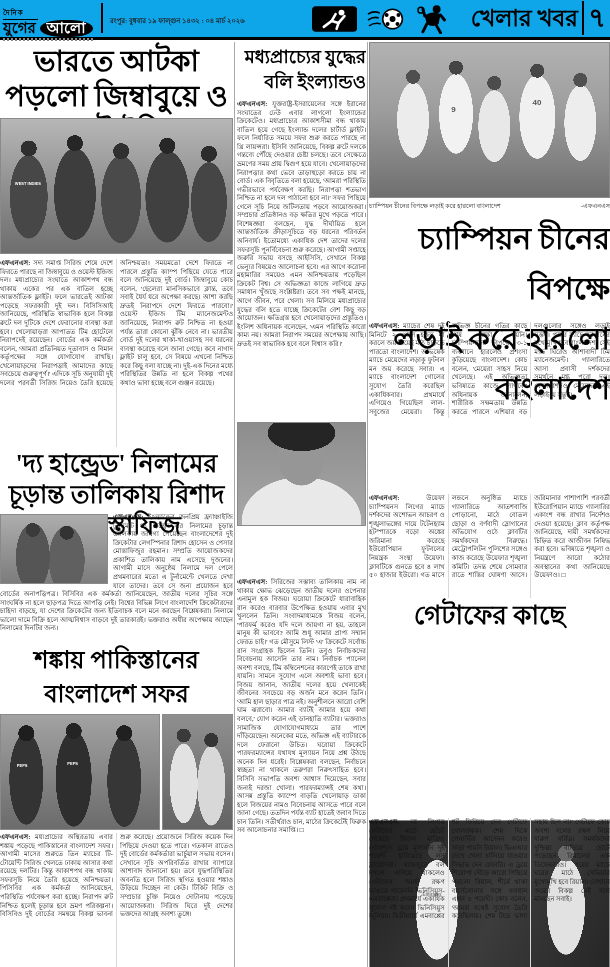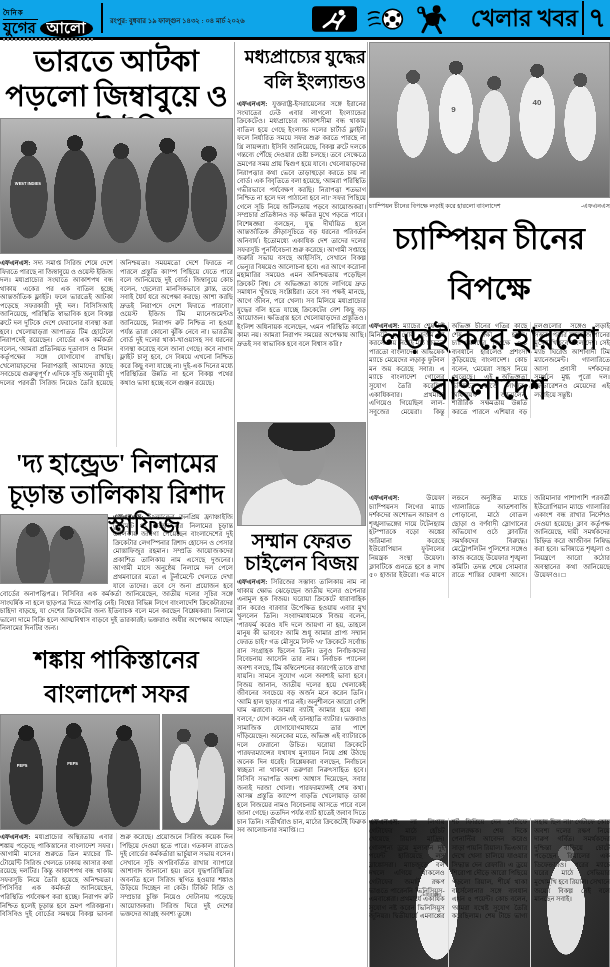--- a/index.html
+++ b/index.html
@@ -20,21 +20,21 @@
   
   .vsep{position:absolute;top:42px;bottom:0;width:1px;background:#a9a9a9;}
   .colgroup{position:absolute;top:42px;height:925px;overflow:hidden;}
   #col-left{left:0;width:233px;}
   #col-mid{left:237px;width:129px;}
   #col-right{left:369px;width:241px;}
   .abs{position:absolute;left:0;width:100%;}
   
   .hl{font-weight:bold;text-align:center;color:#000;}
   .hl-xl{font-size:29px;line-height:35px;}
-  .hl-china{font-size:30px;line-height:50px;}
+  .hl-china{font-size:30px;line-height:50px;text-align:right;}
   .hl-l{font-size:25px;line-height:31px;}
   .hl-uefa{font-size:27px;line-height:35px;}
   .hl-pak{font-size:24px;line-height:34px;}
   .hl-real{font-size:26px;line-height:31px;}
   .hl-m{font-size:18px;line-height:25px;}
   .hl-bijoy{font-size:20px;line-height:22px;}
   
   .body-text{font-size:6.6px;line-height:1.3;text-align:justify;overflow:hidden;color:#111;}
   .cols-2{column-count:2;column-gap:7px;column-rule:1px solid #d8d8d8;}
   .cols-3{column-count:3;column-gap:7px;column-rule:1px solid #d8d8d8;}
@@ -174,24 +174,20 @@
       <span class="lead">এফএনএস:</span>
       <span>যুক্তরাষ্ট্র-ইসরায়েলের সঙ্গে ইরানের সংঘাতের ঢেউ এবার লাগলো ইংল্যান্ডের ক্রিকেটেও। মধ্যপ্রাচ্যের আকাশসীমা বন্ধ থাকায় বাতিল হয়ে গেছে ইংল্যান্ড দলের চার্টার্ড ফ্লাইট। ফলে নির্ধারিত সময়ে সফর শুরু করতে পারছে না থ্রি লায়ন্সরা। ইসিবি জানিয়েছে, বিকল্প রুটে দলকে গন্তব্যে পৌঁছে দেওয়ার চেষ্টা চলছে। তবে সেক্ষেত্রে ভ্রমণের সময় প্রায় দ্বিগুণ হয়ে যাবে। খেলোয়াড়দের নিরাপত্তার কথা ভেবে তাড়াহুড়ো করতে চায় না বোর্ড। এক বিবৃতিতে বলা হয়েছে, 'আমরা পরিস্থিতি গভীরভাবে পর্যবেক্ষণ করছি। নিরাপত্তা শতভাগ নিশ্চিত না হলে দল পাঠানো হবে না।' সফর পিছিয়ে গেলে সূচি নিয়ে জটিলতায় পড়বে আয়োজকরা। সম্প্রচার প্রতিষ্ঠানও বড় ক্ষতির মুখে পড়তে পারে। বিশেষজ্ঞরা বলছেন, যুদ্ধ দীর্ঘায়িত হলে আন্তর্জাতিক ক্রীড়াসূচিতে বড় ধরনের পরিবর্তন অনিবার্য। ইতোমধ্যে একাধিক দেশ তাদের দলের সফরসূচি পুনর্বিবেচনা শুরু করেছে। আগামী সপ্তাহে জরুরি সভায় বসছে আইসিসি, সেখানে বিকল্প ভেন্যুর বিষয়েও আলোচনা হবে। এর আগে করোনা মহামারির সময়েও এমন অনিশ্চয়তায় পড়েছিল ক্রিকেট বিশ্ব। সে অভিজ্ঞতা কাজে লাগিয়ে দ্রুত সমাধান খুঁজছে সংশ্লিষ্টরা। তবে সব পক্ষই মানছে, আগে জীবন, পরে খেলা। সব মিলিয়ে মধ্যপ্রাচ্যের যুদ্ধের বলি হতে যাচ্ছে ক্রিকেটের বেশ কিছু বড় আয়োজন। ক্ষতিগ্রস্ত হবে খেলোয়াড়দের প্রস্তুতিও। ইংলিশ অধিনায়ক বলেছেন, 'এমন পরিস্থিতি কারো কাম্য নয়। আমরা নিরাপদ সময়ের অপেক্ষায় আছি। দ্রুতই সব স্বাভাবিক হবে বলে বিশ্বাস করি।'</span>
     </div>
 
     <div class="abs photo" style="top:380px;height:104px;background:
         radial-gradient(ellipse 34px 18px at 50% 10%, #252525 99%, transparent),
         radial-gradient(ellipse 24px 30px at 50% 32%, #969696 99%, transparent),
         radial-gradient(ellipse 60px 44px at 50% 96%, #e9e9e9 99%, transparent),
         linear-gradient(180deg,#8d8d8d,#a8a8a8);"></div>
 
-    <div class="abs hl hl-bijoy" style="top:488px;">
-      <div>সম্মান ফেরত</div>
-      <div>চাইলেন বিজয়</div>
-    </div>
 
     <div class="abs body-text" style="top:536px;height:389px;">
       <span class="lead">এফএনএস:</span>
       <span>সিরিজের সম্ভাব্য তালিকায় নাম না থাকায় ক্ষোভ ঝেড়েছেন জাতীয় দলের ওপেনার এনামুল হক বিজয়। ঘরোয়া ক্রিকেটে ধারাবাহিক রান করেও বারবার উপেক্ষিত হওয়ায় এবার মুখ খুললেন তিনি। সংবাদমাধ্যমকে বিজয় বলেন, 'পারফর্ম করেও যদি দলে জায়গা না হয়, তাহলে মানুষ কী ভাববে? আমি শুধু আমার প্রাপ্য সম্মান ফেরত চাই।' গত মৌসুমে লিস্ট 'এ' ক্রিকেটে সর্বোচ্চ রান সংগ্রাহক ছিলেন তিনি। তবুও নির্বাচকদের বিবেচনায় আসেনি তার নাম। নির্বাচক প্যানেল অবশ্য বলছে, টিম কম্বিনেশনের কারণেই তাকে রাখা যায়নি। সামনে সুযোগ এলে অবশ্যই ভাবা হবে। বিজয় জানান, জাতীয় দলের হয়ে খেলাকেই জীবনের সবচেয়ে বড় অর্জন মনে করেন তিনি। 'আমি হাল ছাড়ার পাত্র নই। অনুশীলনে আরো বেশি ঘাম ঝরাবো। আমার ব্যাটই আমার হয়ে কথা বলবে,' যোগ করেন এই ডানহাতি ব্যাটার। ভক্তরাও সামাজিক যোগাযোগমাধ্যমে তার পাশে দাঁড়িয়েছেন। অনেকের মতে, অভিজ্ঞ এই ব্যাটারকে দলে ফেরানো উচিত। ঘরোয়া ক্রিকেটে পারফরম্যান্সের যথাযথ মূল্যায়ন নিয়ে প্রশ্ন উঠছে অনেক দিন ধরেই। বিশ্লেষকরা বলছেন, নির্বাচনে স্বচ্ছতা না থাকলে তরুণরা নিরুৎসাহিত হবে। বিসিবি সভাপতি অবশ্য আশ্বাস দিয়েছেন, সবার জন্যই দরজা খোলা। পারফরম্যান্সই শেষ কথা। আসন্ন প্রস্তুতি ক্যাম্পে বাড়তি খেলোয়াড় ডাকা হলে বিজয়ের নামও বিবেচনায় আসতে পারে বলে জানা গেছে। ততদিন পর্যন্ত ব্যাট হাতেই জবাব দিতে চান তিনি। সতীর্থরাও চান, মাঠের ক্রিকেটেই ফিরুক সব আলোচনার সমাপ্তি। □</span>
     </div>
   </div>
 
   <div id="col-right" class="colgroup">
     <div class="abs photo" style="top:0;height:156px;background:
         radial-gradient(circle 7px at 18% 22%, #4f4f4f 99%, transparent),
@@ -224,20 +220,21 @@
       <span>ম্যাচের শেষ দুই মিনিটে ২ গোল হজম না করলে জয় নিয়েই মাঠ ছাড়তে পারতো বাংলাদেশ। অভিষেক ম্যাচে মেয়েদের লড়াকু ফুটবল মন জয় করেছে সবার। এ ম্যাচে বাংলাদেশ গোলের সুযোগ তৈরি করেছিল একাধিকবার। প্রথমার্ধে এগিয়েও গিয়েছিল লাল-সবুজের মেয়েরা। কিন্তু অভিজ্ঞ চীনের গতির কাছে শেষ রক্ষা হয়নি। চ্যাম্পিয়নদের বিপক্ষে ৩-১ ব্যবধানে হারলেও প্রশংসা কুড়িয়েছে বাংলাদেশ। কোচ বলেন, 'মেয়েরা সাহস নিয়ে খেলেছে। এই অভিজ্ঞতা ভবিষ্যতে কাজে লাগবে।' অধিনায়ক জানালেন, শারীরিক সক্ষমতায় উন্নতি করতে পারলে এশিয়ার বড় দলগুলোর সঙ্গেও লড়াই সম্ভব। পরের ম্যাচে জাপানের মুখোমুখি হবে বাংলাদেশ। সেই ম্যাচ ঘিরেও আশাবাদী টিম ম্যানেজমেন্ট। গ্যালারিতে আসা প্রবাসী দর্শকদের সমর্থনে মুগ্ধ পুরো দল। ফেডারেশনও মেয়েদের এই লড়াইয়ে সন্তুষ্ট।</span>
     </div>
 
 
     <div class="abs body-text cols-3" style="top:452px;height:104px;">
       <span class="lead">এফএনএস:</span>
       <span>উয়েফা চ্যাম্পিয়নস লিগের ম্যাচে দর্শকদের অশোভন আচরণ ও শৃঙ্খলাভঙ্গের দায়ে টটেনহ্যাম হটস্পারকে বড়ো অঙ্কের জরিমানা করেছে ইউরোপিয়ান ফুটবলের নিয়ন্ত্রক সংস্থা উয়েফা। ক্লাবটিকে গুনতে হবে ৪ লাখ ৫০ হাজার ইউরো। গত মাসে লন্ডনে অনুষ্ঠিত ম্যাচে গ্যালারিতে আতশবাজি পোড়ানো, মাঠে বোতল ছোড়া ও বর্ণবাদী স্লোগানের অভিযোগ ওঠে ক্লাবটির সমর্থকদের বিরুদ্ধে। মেট্রোপলিটন পুলিশের সঙ্গেও কাজ করেছে উয়েফার শৃঙ্খলা কমিটি। তদন্ত শেষে সোমবার রাতে শাস্তির ঘোষণা আসে। জরিমানার পাশাপাশি পরবর্তী ইউরোপিয়ান ম্যাচে গ্যালারির একাংশ বন্ধ রাখার নির্দেশও দেওয়া হয়েছে। ক্লাব কর্তৃপক্ষ জানিয়েছে, দায়ী সমর্থকদের চিহ্নিত করে আজীবন নিষিদ্ধ করা হবে। ভবিষ্যতে শৃঙ্খলা ও নিয়ন্ত্রণে আরো কঠোর অবস্থানের কথা জানিয়েছে উয়েফাও। □</span>
     </div>
 
     <div class="abs hl hl-real" style="top:558px;">
+      <div>গেটাফের কাছে</div>
     </div>
 
     <div class="abs photo" style="top:622px;height:150px;background:
         radial-gradient(circle 9px at 28% 20%, #4a4a4a 99%, transparent),
         radial-gradient(ellipse 21px 50px at 28% 60%, #ededed 99%, transparent),
         radial-gradient(circle 8px at 82% 22%, #6b6b6b 99%, transparent),
         radial-gradient(ellipse 19px 48px at 82% 58%, #e2e2e2 99%, transparent),
         linear-gradient(120deg,#1f1f1f 0%,#3c3c3c 55%,#262626 100%);">
       <span class="jersey" style="left:22%;top:48%;font-size:4.5px;color:#777;">Emirates</span>
     </div>

